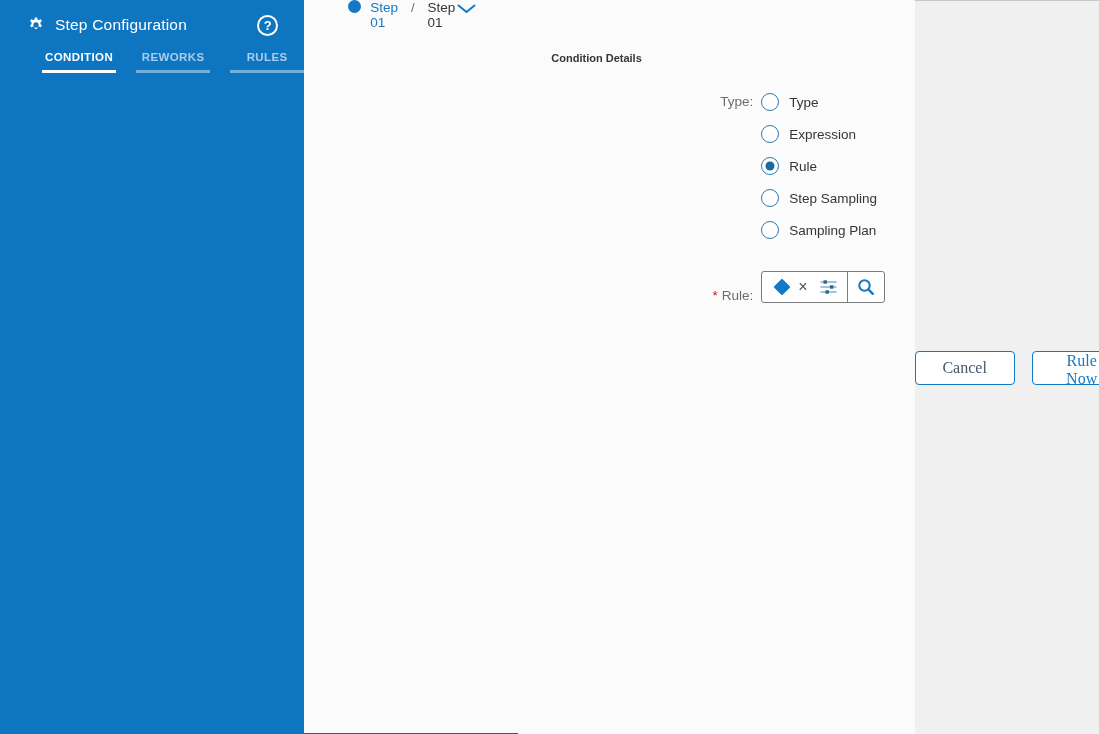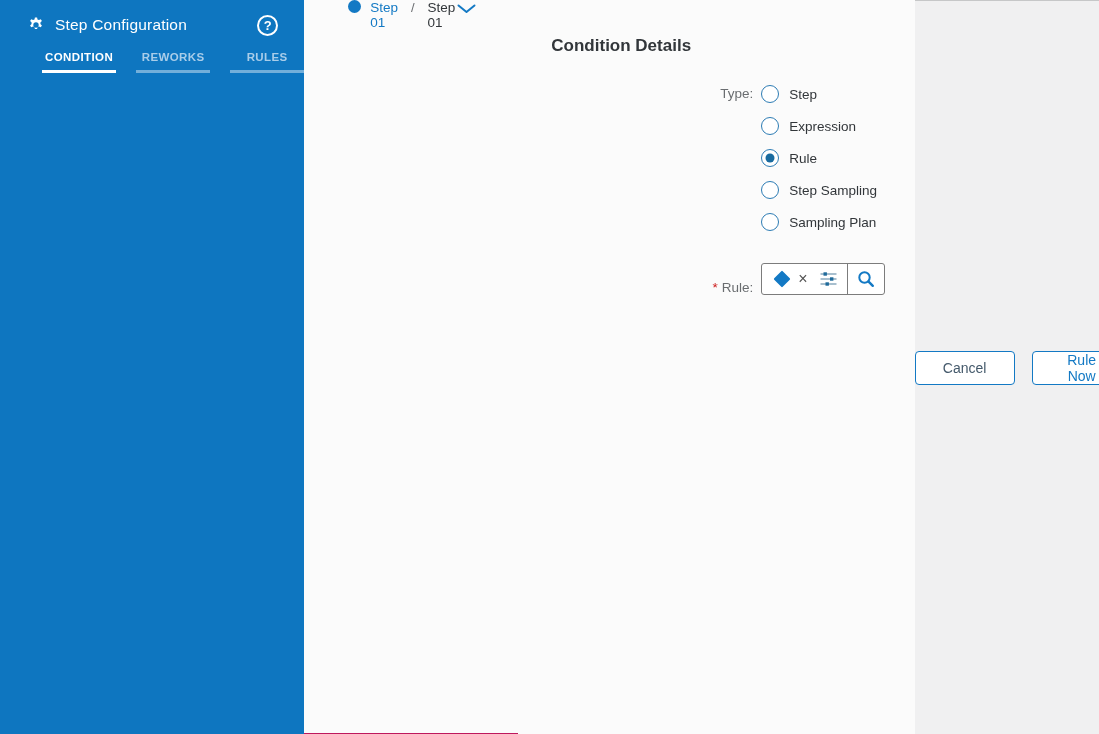--- a/index.html
+++ b/index.html
@@ -37,21 +37,21 @@
     display: flex; padding: 0 40px 0 44px;
   }
   .dot { width: 13px; height: 13px; border-radius: 50%; background: var(--primary-blue, #1379c4); margin-right: 9px; flex: 0 0 auto; }
   .crumb-link { color: var(--primary-blue, #1379c4); font-size: 13.5px; cursor: pointer; text-decoration: none; }
   .crumb-sep { color: #6a6d70; margin: 0 13px; font-size: 13px; }
   .crumb-current { color: #32363a; font-size: 13.5px; }
   .chevron-wrap { margin-left: auto; display: flex; cursor: pointer; padding: 4px 2px; }
 
   
   main { flex: 1 1 auto; padding: 36px 30px 0 33px; }
-  .section-title { font-size: 17px; font-weight: 700; color: #32363a; margin: 0 0 29px; }
+  .section-title { font-size: 11px; font-weight: 700; color: #32363a; margin: 16px 0 29px; }
 
   .form-label { width: 202px; flex: 0 0 202px; text-align: right; color: #6a6d70; font-size: 13.5px; }
   .type-row { display: flex; }
   .type-row .form-label { padding-top: 1px; }
   .radio-group { display: flex; flex-direction: column; gap: 14px; margin-left: 8px; }
   .radio-option { display: flex; align-items: center; gap: 10px; cursor: pointer; }
   .radio {
     width: 18px; height: 18px; border: 1.5px solid #2d7cb4; border-radius: 50%;
     background: #fff; position: relative; flex: 0 0 auto;
   }
@@ -80,21 +80,21 @@
     background: transparent; border-radius: 0 2px 2px 0;
     display: flex; align-items: center; justify-content: center; cursor: pointer;
   }
 
   
   footer {
     flex: 0 0 62px; background: var(--footer-bg, #f0f0f1); border-top: 1px solid #c6c7c8;
     display: flex; align-items: center; justify-content: flex-end; gap: 17px; padding-right: 30px;
   }
   .btn {
-    height: 34px; border-radius: 4px; font-size: 14px; font-family: Liberation Sans, sans-serif;
+    height: 34px; border-radius: 4px; font-size: 16px; font-family: Liberation Serif, serif;
     padding: 0 22px; min-width: 100px; cursor: pointer;
     background: #fff; border: 1px solid var(--primary-blue, #1379c4);
   }
   .btn-cancel { color: #44596b; }
   .btn-save-now { color: var(--primary-blue, #1379c4); }
   .btn-primary {
     background: var(--save-close-blue, #1571ab); border-color: var(--save-close-blue, #1571ab);
     color: #fff; height: 36px; min-width: 122px;
   }
 </style>
@@ -135,21 +135,21 @@
   </div>
 
   <main>
     <h2 class="section-title">Condition Details</h2>
 
     <div class="type-row">
       <label class="form-label">Type:</label>
       <div class="radio-group">
         <label class="radio-option">
           <span class="radio"></span>
-          <span class="radio-label">Step</span>
+          <span class="radio-label">Type</span>
         </label>
         <label class="radio-option">
           <span class="radio"></span>
           <span class="radio-label">Expression</span>
         </label>
         <label class="radio-option">
           <span class="radio selected"></span>
           <span class="radio-label">Rule</span>
         </label>
         <label class="radio-option">

